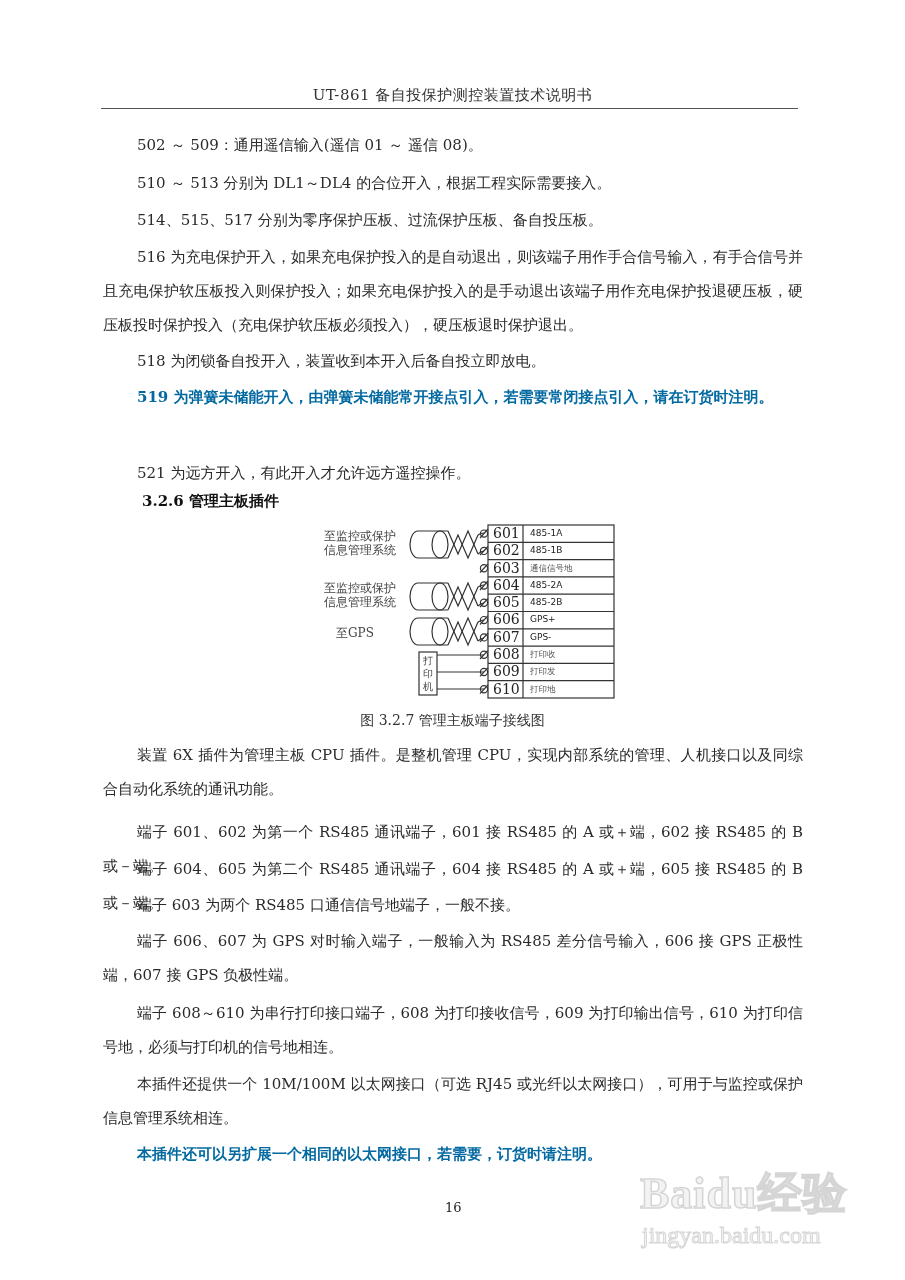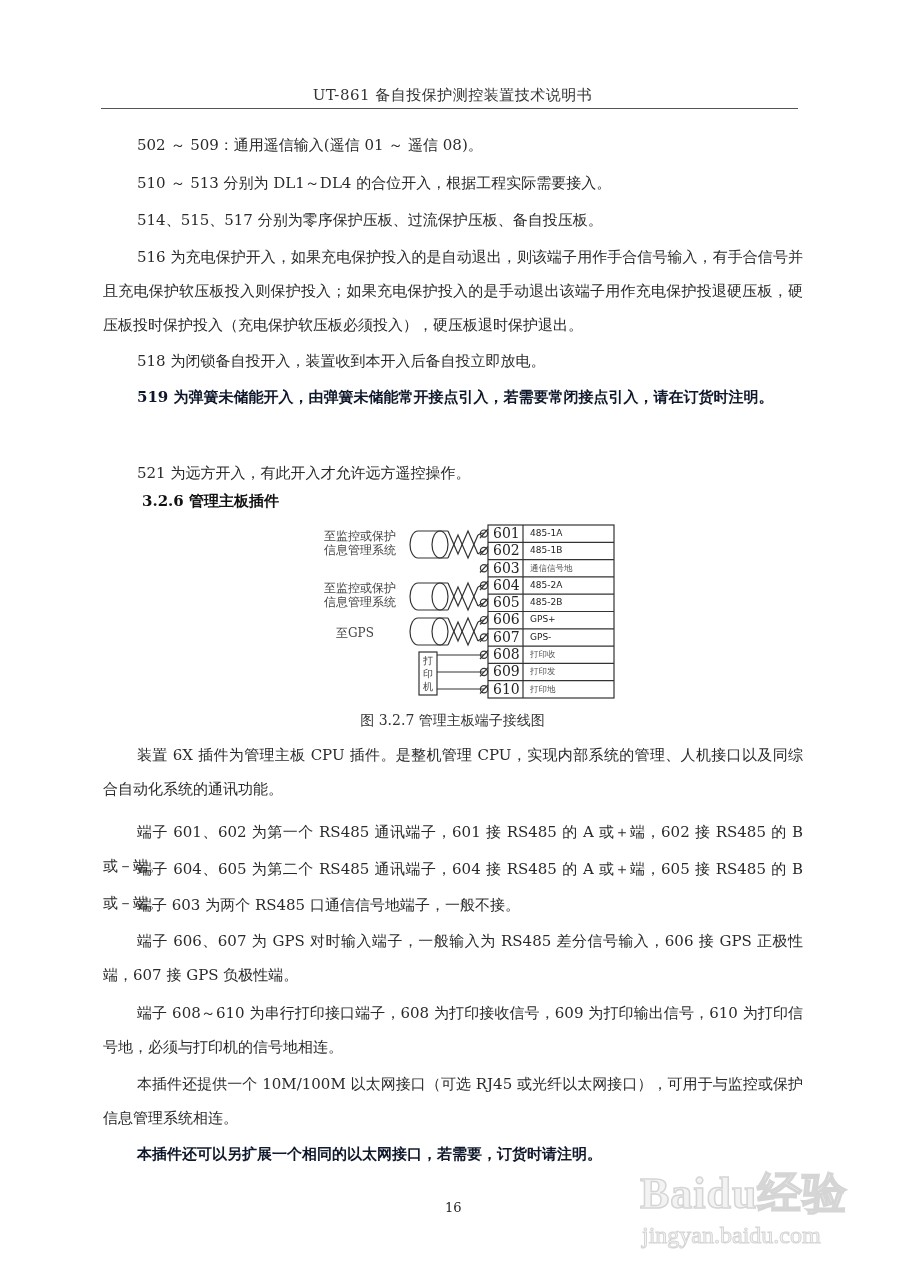--- a/index.html
+++ b/index.html
@@ -6,21 +6,21 @@
   body { width: 905px; height: 1280px; position: relative; overflow: hidden;
          font-family: "DejaVu Serif", "Liberation Serif", serif; color: #222; }
   .page { position: absolute; left: 0; top: 0; width: 905px; height: 1280px; }
   .header-title { position: absolute; left: 0; width: 905px; top: 86px; text-align: center;
                   font-size: 15px; letter-spacing: 0.5px; color: #333; }
   .header-rule { position: absolute; left: 101px; width: 697px; top: 108px; height: 0;
                  border-top: 1.5px solid #555; }
   .para { position: absolute; left: 103px; width: 700px; font-size: 15px; line-height: 34px;
           color: #2a2a2a; text-align: justify; }
   .para.indent { text-indent: 34px; }
-  .para.bold { font-weight: bold; color: #0f172a; }
+  .para.bold { font-weight: bold; color: #0369a1; }
   .heading { position: absolute; left: 103px; font-size: 15px; font-weight: bold; color: #111; margin-left: 39px; }
   .caption { position: absolute; left: 0; width: 905px; text-align: center; font-size: 14px; color: #333; }
   .page-number { position: absolute; left: 445px; top: 1200px; font-size: 13px; color: #222; }
   .diagram { position: absolute; left: 318px; top: 522px; width: 300px; height: 178px; }
   .watermark { position: absolute; left: 640px; top: 1150px; width: 240px; height: 110px;
                color: #e6e6e6; font-family: Liberation Serif, serif; }
   .wm-main { position: absolute; left: 0; top: 14px; font-size: 44px; font-weight: bold;
              -webkit-text-stroke: 1.5px #d5d5d5; color: #f3f3f3; letter-spacing: 1px; }
   .wm-sub { position: absolute; left: 2px; top: 72px; font-size: 24px;
             -webkit-text-stroke: 1px #d5d5d5; color: #f6f6f6; }

